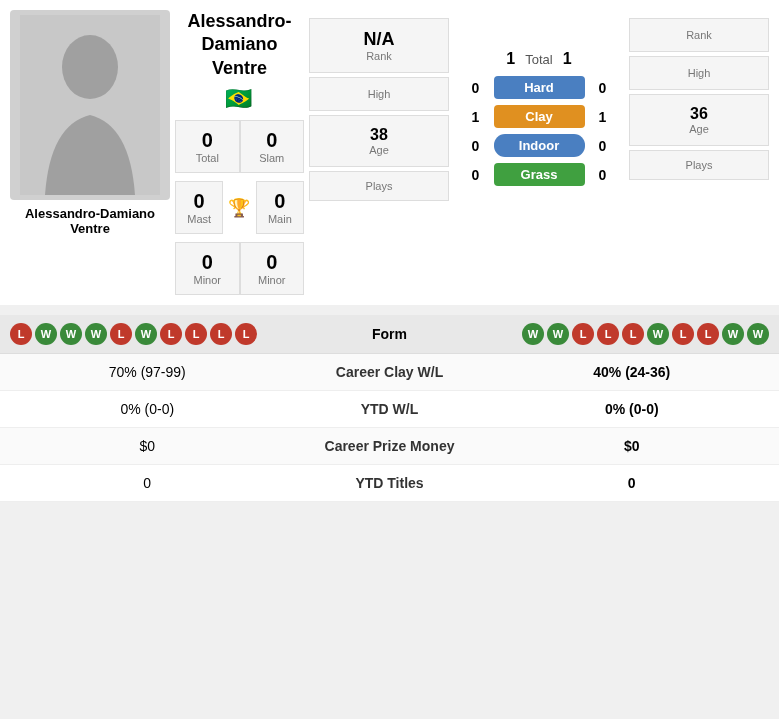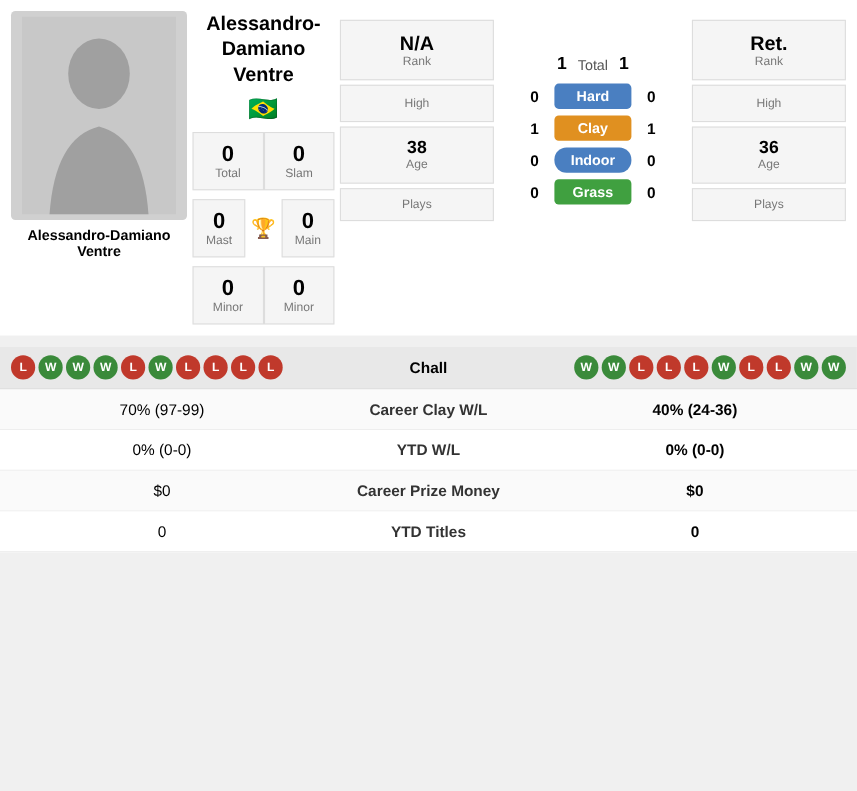--- a/index.html
+++ b/index.html
@@ -55,21 +55,21 @@
       display: flex;
       align-items: center;
       justify-content: center;
       gap: 8px;
       margin-bottom: 6px;
       font-size: 14px;
       font-weight: bold;
     }
     .surface-row .num { width: 20px; text-align: center; }
     .surface-btn {
-      width: 70px;
+      width: 91px;
       text-align: center;
       padding: 4px 0;
       color: #fff;
       border-radius: 4px;
       font-size: 13px;
       font-weight: bold;
     }
     .surface-hard { background: #4a7fc1; }
     .surface-clay { background: #e09020; }
     .surface-indoor { background: #4a7fc1; border-radius: 11px; }
@@ -307,21 +307,20 @@
           <span class="num">0</span>
           <div class="surface-btn surface-grass">Grass</div>
           <span class="num">0</span>
         </div>
       </div>
     </div>
 
     <div class="col-center">
 
       <div class="rank-box">
-        <div class="rb-val">Ret.</div>
         <div class="rb-lbl">Rank</div>
       </div>
       <div class="rank-box" style="margin-top:4px;">
         <div class="rb-lbl">High</div>
       </div>
       <div class="age-box">
         <div class="ab-val">36</div>
         <div class="ab-lbl">Age</div>
       </div>
       <div class="plays-box">
@@ -339,21 +338,21 @@
           <div class="badge badge-w">W</div>
           <div class="badge badge-w">W</div>
           <div class="badge badge-w">W</div>
           <div class="badge badge-l">L</div>
           <div class="badge badge-w">W</div>
           <div class="badge badge-l">L</div>
           <div class="badge badge-l">L</div>
           <div class="badge badge-l">L</div>
           <div class="badge badge-l">L</div>
         </div>
-      <div class="form-label">Chall</div>
+      <div class="form-label">Form</div>
       <div class="form-badges-right" id="form-right">
           <div class="badge badge-w">W</div>
           <div class="badge badge-w">W</div>
           <div class="badge badge-l">L</div>
           <div class="badge badge-l">L</div>
           <div class="badge badge-l">L</div>
           <div class="badge badge-w">W</div>
           <div class="badge badge-l">L</div>
           <div class="badge badge-l">L</div>
           <div class="badge badge-w">W</div>

